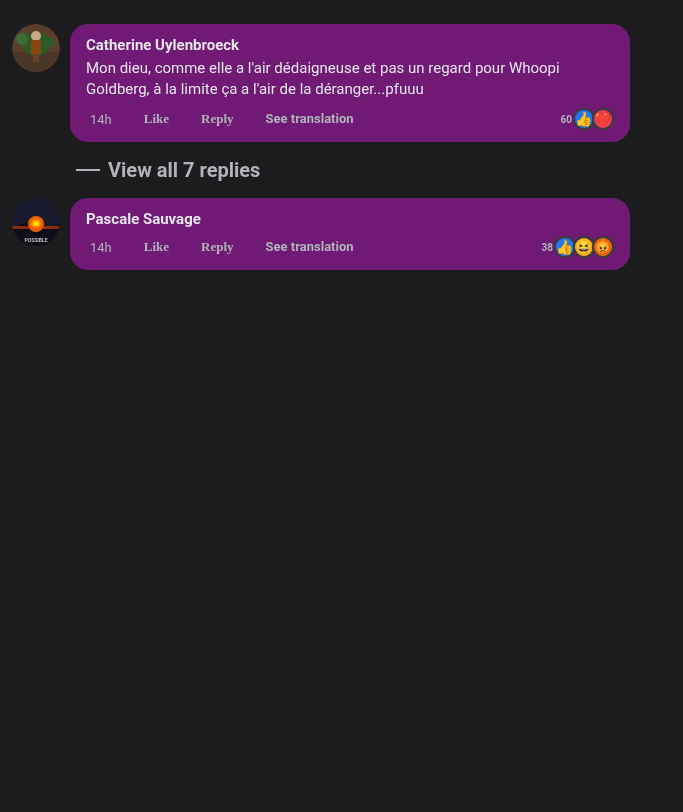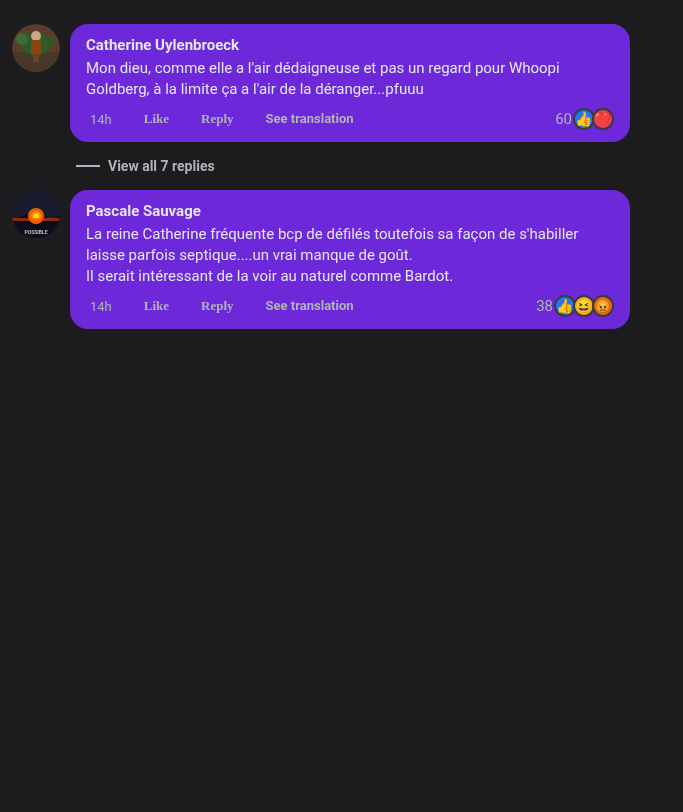--- a/index.html
+++ b/index.html
@@ -18,21 +18,21 @@
     }
 
     .comment-item {
       display: flex;
       align-items: flex-start;
       gap: 10px;
       margin-bottom: 12px;
     }
 
     .comment-bubble {
-      background-color: #6d28d9;
+      background-color: #701a75;
       border-radius: 18px;
       padding: 12px 16px;
       flex: 1;
       max-width: 560px;
     }
 
     .comment-author {
       font-weight: 700;
       font-size: 15px;
       color: #e4e6eb;
@@ -79,22 +79,23 @@
     }
 
     .reaction-count-wrapper {
       display: flex;
       align-items: center;
       gap: 4px;
       margin-left: auto;
     }
 
     .reaction-number {
-      font-size: 15px;
-      color: #b0b3b8;
+      font-size: 10px;
+      color: #b0b3b8;
+      font-weight: bold;
     }
 
     .reaction-emojis {
       display: flex;
       align-items: center;
     }
 
     .reaction-emoji {
       width: 22px;
       height: 22px;
@@ -132,21 +133,21 @@
     }
 
     .view-replies-line {
       width: 24px;
       height: 2px;
       background-color: #b0b3b8;
       flex-shrink: 0;
     }
 
     .view-replies-text {
-      font-size: 14px;
+      font-size: 20px;
       font-weight: 700;
       color: #b0b3b8;
     }
 
     
     .avatar-svg-1 {
       width: 48px;
       height: 48px;
       border-radius: 50%;
       flex-shrink: 0;
@@ -213,22 +214,20 @@
       <circle cx="24" cy="26" r="8" fill="#FF6B00" opacity="0.9"></circle>
       <circle cx="24" cy="26" r="5" fill="#FF8C00"></circle>
       <circle cx="24" cy="26" r="3" fill="#FFD700"></circle>
 
       <rect x="0" y="28" width="48" height="3" fill="#FF4500" opacity="0.5"></rect>
 
       <text x="24" y="44" text-anchor="middle" fill="white" font-size="5" font-weight="bold" opacity="0.7">POSSIBLE</text>
     </svg>
     <div class="comment-bubble">
       <div class="comment-author">Pascale Sauvage</div>
-      <div class="comment-text" style="white-space: pre-line;">La reine Catherine fréquente bcp de défilés toutefois sa façon de s'habiller laisse parfois septique....un vrai manque de goût.
-Il serait intéressant de la voir au naturel comme Bardot.</div>
       <div class="comment-actions">
         <span class="action-time">14h</span>
         <button class="action-btn">Like</button>
         <button class="action-btn">Reply</button>
         <span class="see-translation">See translation</span>
         <div class="reaction-count-wrapper">
           <span class="reaction-number">38</span>
           <div class="reaction-emojis">
             <div class="reaction-emoji emoji-like">👍</div>
             <div class="reaction-emoji emoji-haha">😆</div>

